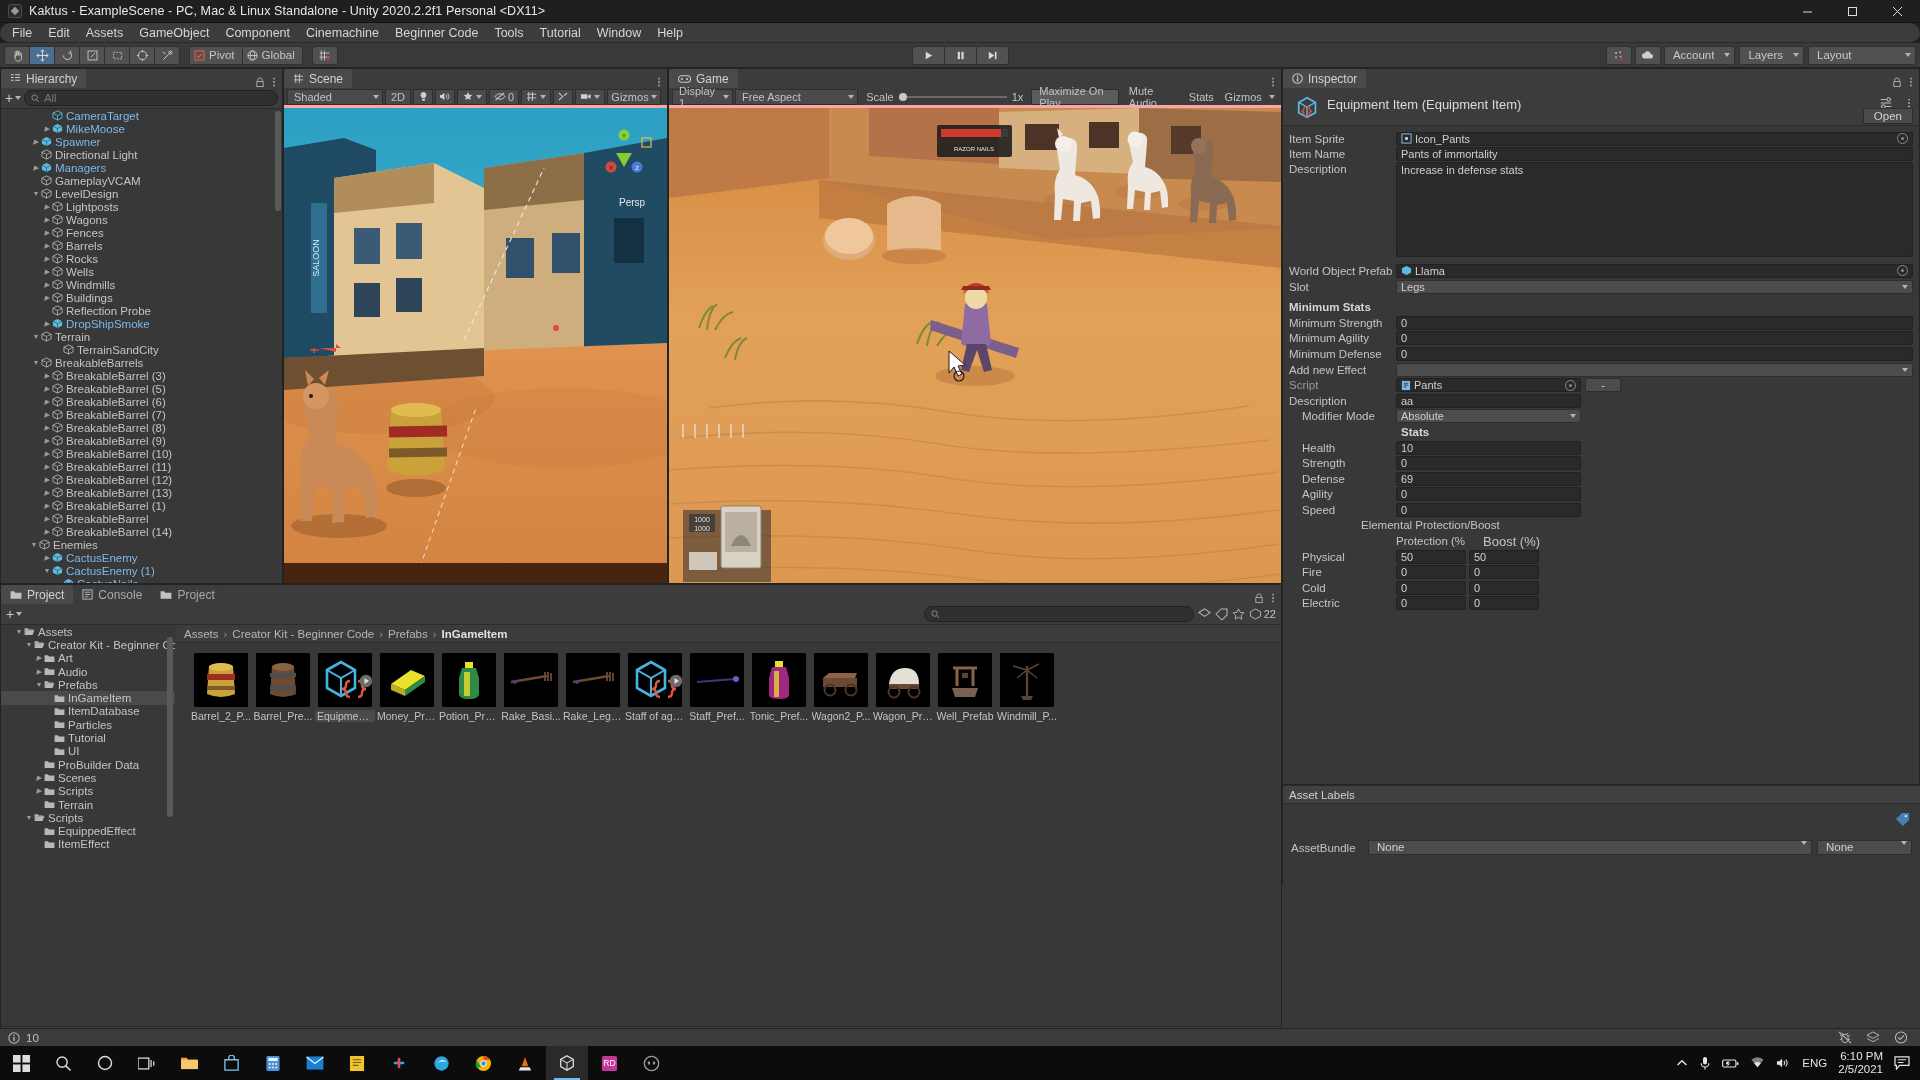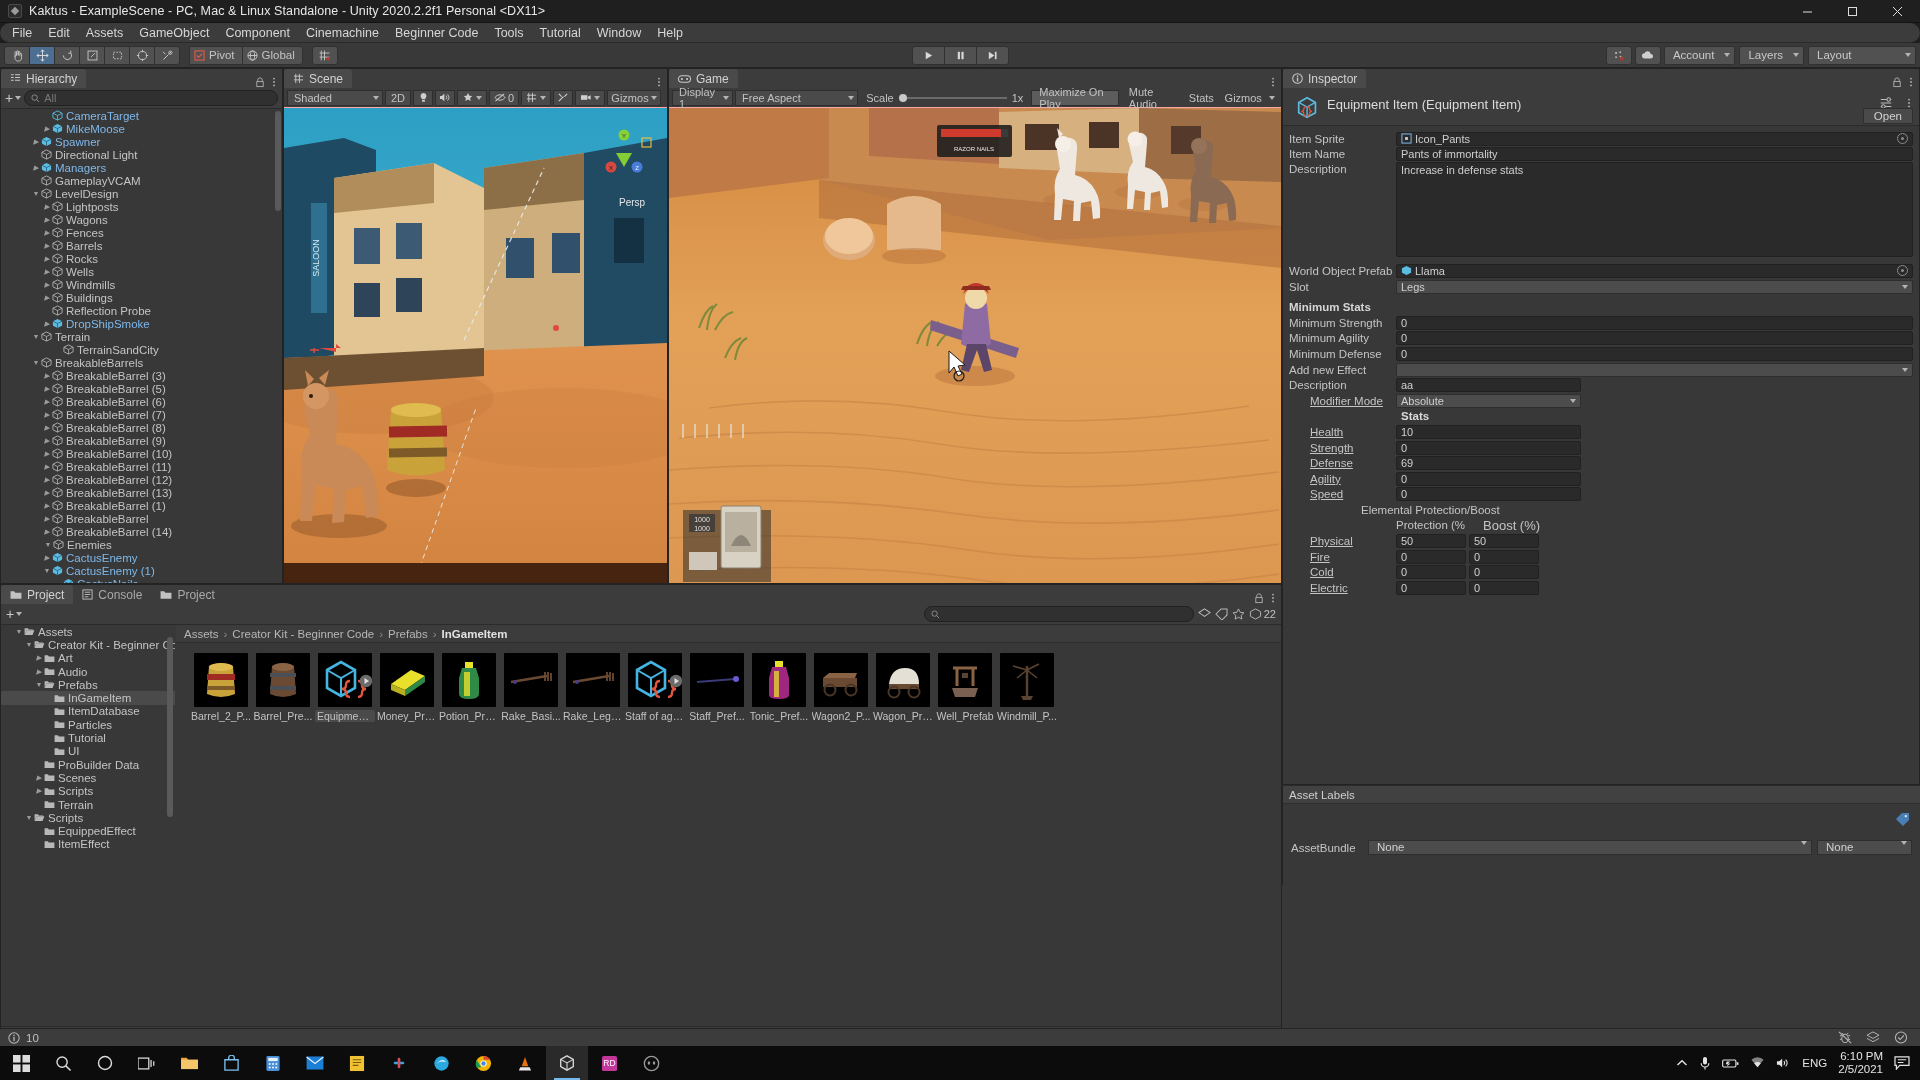--- a/index.html
+++ b/index.html
@@ -72,40 +72,40 @@
     padding-left:2px; white-space:nowrap; }
   .hrow.blue { color:#7fb8ea; }
   .arrow { width:10px; font-size:7px; color:#9a9a9a; text-align:center; flex:none; }
   .cube { width:11px;height:11px;flex:none;margin-right:3px; }
   .h-scroll{position:absolute;right:1px;top:42px;width:6px;height:100px;background:#5a5a5a;border-radius:3px;}
   .h-side{position:absolute;left:0;top:40px;bottom:0;width:20px;background:#303030;}
 
   
   #scene { left:283px; top:0; width:385px; height:516px; }
   .sc-toolbar{height:20px;background:#3c3c3c;display:flex;align-items:center;gap:2px;padding:0 3px;
-    border-bottom:1px solid #fca5a5;font-size:11px;color:#c2c2c2;}
+    border-bottom:3px solid #fca5a5;font-size:11px;color:#c2c2c2;}
   .sc-drop{height:16px;background:#4a4a4a;border:1px solid #2e2e2e;display:flex;align-items:center;
     padding:0 3px 0 6px;gap:8px;}
   .sc-b{height:16px;min-width:20px;padding:0 3px;background:#4a4a4a;border:1px solid #2e2e2e;
     display:flex;align-items:center;justify-content:center;gap:2px;}
   .viewport{position:absolute;top:39px;left:0;right:0;bottom:0;overflow:hidden;}
 
   
   #game { left:668px; top:0; width:614px; height:516px; }
 
   
   #inspector { left:1282px; top:0; width:638px; height:717px; background:#383838; }
   .insp-head{height:38px;background:#3c3c3c;display:flex;align-items:flex-start;
     padding:4px 6px 0 6px;border-bottom:1px solid #2b2b2b;position:relative;}
   .insp-title{font-size:13px;color:#dcdcdc;padding-top:5px;}
   .openbtn{position:absolute;right:6px;top:20px;height:16px;padding:0 10px;background:#4a4a4a;
     border:1px solid #2e2e2e;border-radius:2px;font-size:11.5px;color:#d2d2d2;display:flex;align-items:center;}
   .row{display:flex;align-items:center;height:15.6px;font-size:11.5px;color:#c4c4c4;}
   .lab{width:113px;padding-left:6px;flex:none;}
-  .lab.ind{padding-left:27px;text-decoration:underline;}
+  .lab.ind{padding-left:19px;}
   .lab.b{font-weight:bold;color:#d6d6d6;}
   .fld{flex:1;height:14px;background:#2a2a2a;border:1px solid #212121;border-radius:2px;
     display:flex;align-items:center;padding:0 4px;gap:3px;color:#cfcfcf;font-size:11px;margin-right:6px;}
   .fld.pick{background:#2a2a2a;}
   .fld.dd{background:#4c4c4c;border:1px solid #2e2e2e;}
   .circ{width:11px;height:11px;border:1.3px solid #8a8a8a;border-radius:50%;flex:none;position:relative;}
   .circ:after{content:"";position:absolute;left:3px;top:3px;width:3px;height:3px;border-radius:50%;background:#8a8a8a;}
   .hdrlbl{font-weight:bold;color:#d9d9d9;}
 
   
@@ -677,21 +677,21 @@
           <div class="hrow" style="padding-left: 41px;">
             <i class="arrow">▶</i>
             <span style="display: flex;">
               <svg class="cube" viewBox="0 0 12 12">
   <path d="M6 1 L11 3.5 L11 8.5 L6 11 L1 8.5 L1 3.5z" fill="none" stroke="#b0b0b0" stroke-width="1"></path>
   <path d="M1 3.5 L6 6 L11 3.5 M6 6 v5" fill="none" stroke="#b0b0b0" stroke-width=".9"></path>
               </svg>
             </span>
             <span>BreakableBarrel (14)</span>
           </div>
-          <div class="hrow" style="padding-left: 42px;">
+          <div class="hrow" style="padding-left: 28px;">
             <i class="arrow">▼</i>
             <span style="display: flex;">
               <svg class="cube" viewBox="0 0 12 12">
   <path d="M6 1 L11 3.5 L11 8.5 L6 11 L1 8.5 L1 3.5z" fill="none" stroke="#b0b0b0" stroke-width="1"></path>
   <path d="M1 3.5 L6 6 L11 3.5 M6 6 v5" fill="none" stroke="#b0b0b0" stroke-width=".9"></path>
               </svg>
             </span>
             <span>Enemies</span>
           </div>
           <div class="hrow blue" style="padding-left: 41px;">
@@ -1142,20 +1142,32 @@
                 <span>0</span>
               </div>
             </div>
           </div>
         <div class="row">
           <div class="lab">Add new Effect</div>
           <div class="fld dd">
             <span></span>
             <i class="caret" style="margin-left:auto;"></i>
           </div>
+        </div>
+        <div class="row">
+          <div class="lab" style="color:#9a9a9a;">Script</div>
+          <div class="fld pick" style="flex:none;width:185px;margin-right:4px;">
+            <svg width="10" height="11" viewBox="0 0 11 12">
+                <rect x="1" y="1" width="9" height="10" fill="#7fb8ea"></rect>
+                <path d="M3 3.5h5M3 5.5h5M3 7.5h3" stroke="#2b3b48" stroke-width="1"></path>
+              </svg>
+            <span>Pants</span>
+            <i class="circ" style="margin-left:auto;"></i>
+          </div>
+          <div style="width:36px;height:14px;background:#4c4c4c;border:1px solid #2e2e2e;border-radius:2px;display:flex;align-items:center;justify-content:center;font-size:11px;color:#d0d0d0;">-</div>
         </div>
         <div class="row">
           <div class="lab">Description</div>
           <div class="fld" style="flex:none;width:185px;">
               <span>aa</span>
             </div>
         </div>
         <div class="row">
           <div class="lab ind">Modifier Mode</div>
           <div class="fld dd" style="flex:none;width:185px;">

